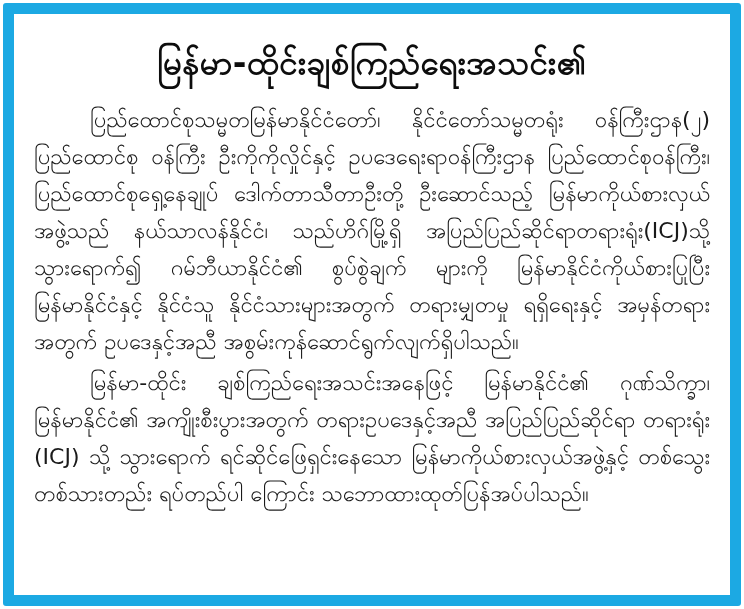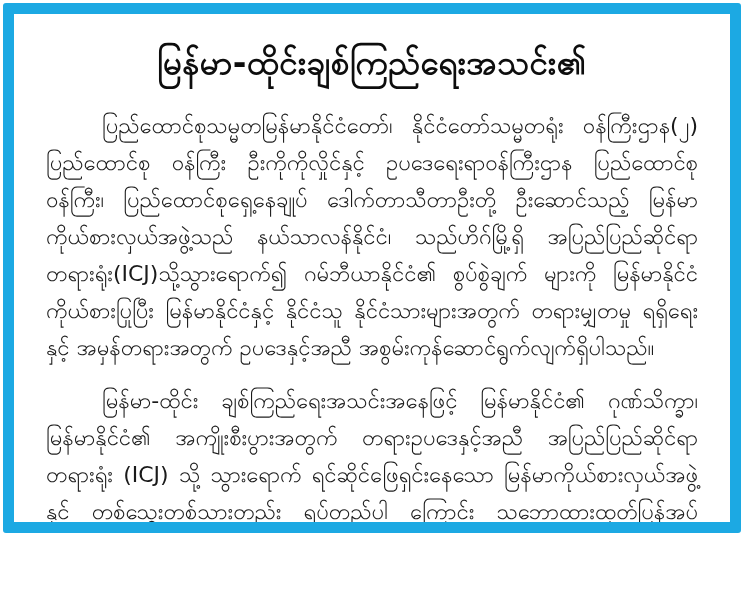--- a/index.html
+++ b/index.html
@@ -4,21 +4,21 @@
 <style>
   * { margin: 0; padding: 0; box-sizing: border-box; }
   html, body {
     width: 744px; height: 609px;
     background: #ffffff;
     font-family: "DejaVu Sans", "Liberation Sans", sans-serif;
   }
   .frame {
     position: absolute;
     left: 3px; top: 3px;
-    width: 738px; height: 530px;
+    width: 738px; height: 603px;
     background: #ffffff;
     border: 11px solid #1ca9e3;
     border-radius: 3px;
     overflow: hidden;
   }
   .inner {
     padding: 14px 16px 10px 16px;
     color: #161616;
   }
   .title {
@@ -33,21 +33,21 @@
   }
   .title .t-line { display: block; }
   .body-text {
     font-size: 22px;
     line-height: 37px;
     text-align: justify;
     color: #1a1a1a;
   }
   .body-text p {
     text-indent: 56px;
-    margin: 16px;
+    margin: 4px;
   }
 </style>
 </head>
 <body>
 
 <div class="frame">
   <div class="inner">
 
     <h1 class="title">
       <span class="t-line">မြန်မာ-ထိုင်းချစ်ကြည်ရေးအသင်း၏</span>

